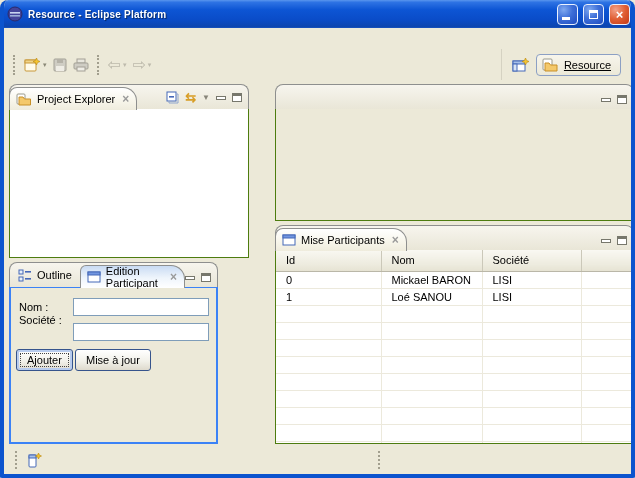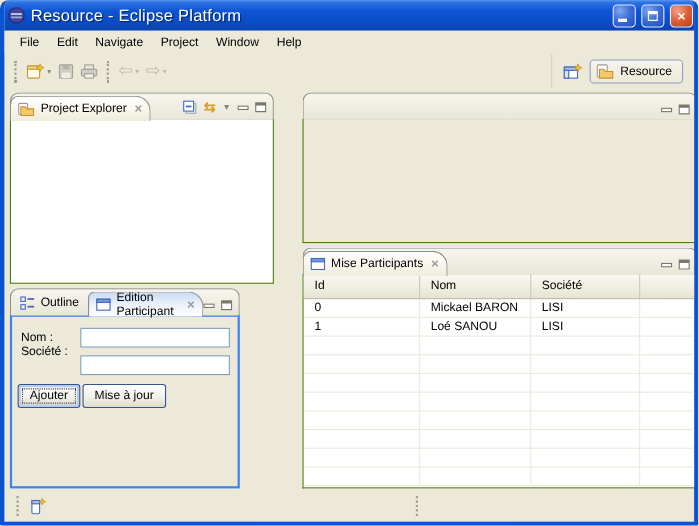--- a/index.html
+++ b/index.html
@@ -11,39 +11,39 @@
     border-left:4px solid #0C54CE;border-right:4px solid #0C54CE;border-bottom:4px solid #0C54CE;
     border-radius:8px 8px 2px 2px;
   }
   
   .titlebar{
     position:absolute;left:-4px;right:-4px;top:0;height:28px;
     background:linear-gradient(180deg,#5A96EE 0%,#2E73E4 8%,#0D55D4 35%,#0A4CC8 70%,#0D45AE 96%,#1C57C4 100%);
     border-radius:8px 8px 0 0;
     display:flex;align-items:center;gap:5px;padding:0 5px 0 7px;
   }
-  .title-text{flex:1;color:#fff;font-weight:normal;font-size:15px;text-shadow:1px 1px 1px rgba(0,0,0,.55);letter-spacing:.2px;}
+  .title-text{flex:1;color:#fff;font-weight:bold;font-size:10px;text-shadow:1px 1px 1px rgba(0,0,0,.55);letter-spacing:.2px;}
   .winbtn{width:21px;height:21px;border:1px solid #EAF2FF;border-radius:4px;display:flex;align-items:center;justify-content:center;position:relative;}
   .winbtn.bmin,.winbtn.bmax{background:radial-gradient(circle at 30% 25%,#7FA9F0 0%,#3E6FD8 45%,#1E4CC0 100%);}
   .winbtn.bclose{background:radial-gradient(circle at 30% 25%,#F2A188 0%,#E05E33 50%,#C23A18 100%);}
   .glyph-min{position:absolute;left:4px;bottom:4px;width:8px;height:3px;background:#fff;}
   .glyph-max{width:9px;height:9px;border:1px solid #fff;border-top-width:3px;}
   .glyph-close{color:#fff;font-weight:bold;font-size:13px;line-height:13px;}
   
   .menubar{position:absolute;left:0;right:0;top:28px;height:21px;background:#ECE9D8;display:flex;align-items:center;padding-left:6px;}
   .menu-item{padding:3px 8px;cursor:default;}
   
   .toolbar{position:absolute;left:0;right:0;top:49px;height:31px;display:flex;align-items:center;padding-left:4px;}
   .grip{width:3px;height:20px;border-left:2px dotted #A29F8E;margin:0 5px;}
   .tbtn{height:24px;display:flex;align-items:center;justify-content:center;padding:0 3px;}
   .arrowglyph{font-size:16px;color:#BDBAAC;line-height:16px;}
   .ddtri{font-size:7px;color:#8A8776;margin-left:2px;}
   .ddtri.dis{color:#BDBAAC;}
   .persp-bar{margin-left:auto;display:flex;align-items:center;gap:6px;padding-right:10px;height:100%;border-left:1px solid #D5D2C2;padding-left:10px;}
-  .resource-btn{display:flex;align-items:center;gap:5px;border:1px solid #8CA0C4;border-radius:4px;background:linear-gradient(#F7F5EC,#ECE9D8);padding:3px 9px 3px 5px;}
+  .resource-btn{display:flex;align-items:center;gap:5px;border:1px solid #8CA0C4;border-radius:4px;background:linear-gradient(#F7F5EC,#ECE9D8);padding:3px 9px 3px 5px;text-decoration:underline;}
   
   .main{position:absolute;left:4px;right:4px;top:80px;height:366px;}
   .view{position:absolute;display:flex;flex-direction:column;}
   .vhdr{
     height:25px;flex:0 0 25px;border:1px solid #8E8F8E;border-bottom:none;border-radius:8px 8px 0 0;
     background:linear-gradient(#F7F5EE,#E9E6D7);
     display:flex;align-items:flex-end;position:relative;z-index:2;
   }
   .vbody{flex:1;border:1px solid #4d7c0f;border-top:1px solid #8E8F8E;margin-top:-1px;position:relative;overflow:hidden;}
   .vbody.white{background:#fff;}
@@ -107,28 +107,20 @@
         <span class="glyph-min"></span>
       </span>
     <span class="winbtn bmax">
         <span class="glyph-max"></span>
       </span>
     <span class="winbtn bclose">
         <span class="glyph-close">×</span>
       </span>
   </div>
 
-  <div class="menubar">
-    <span class="menu-item">File</span>
-    <span class="menu-item">Edit</span>
-    <span class="menu-item">Navigate</span>
-    <span class="menu-item">Project</span>
-    <span class="menu-item">Window</span>
-    <span class="menu-item">Help</span>
-  </div>
 
   <div class="toolbar">
     <span class="grip"></span>
     <span class="tbtn">
       <span>
         <svg width="17" height="16" viewBox="0 0 17 16">
             <rect x="1" y="3" width="11" height="11" rx="1" fill="#FFFBEA" stroke="#C89838"></rect>
             <rect x="1" y="3" width="11" height="3" fill="#F0D488" stroke="#C89838"></rect>
             <path d="M12.5 1 L13.6 3.4 L16 4.5 L13.6 5.6 L12.5 8 L11.4 5.6 L9 4.5 L11.4 3.4 Z" fill="#F4C430" stroke="#B8860B" stroke-width="0.6"></path>
           </svg>

